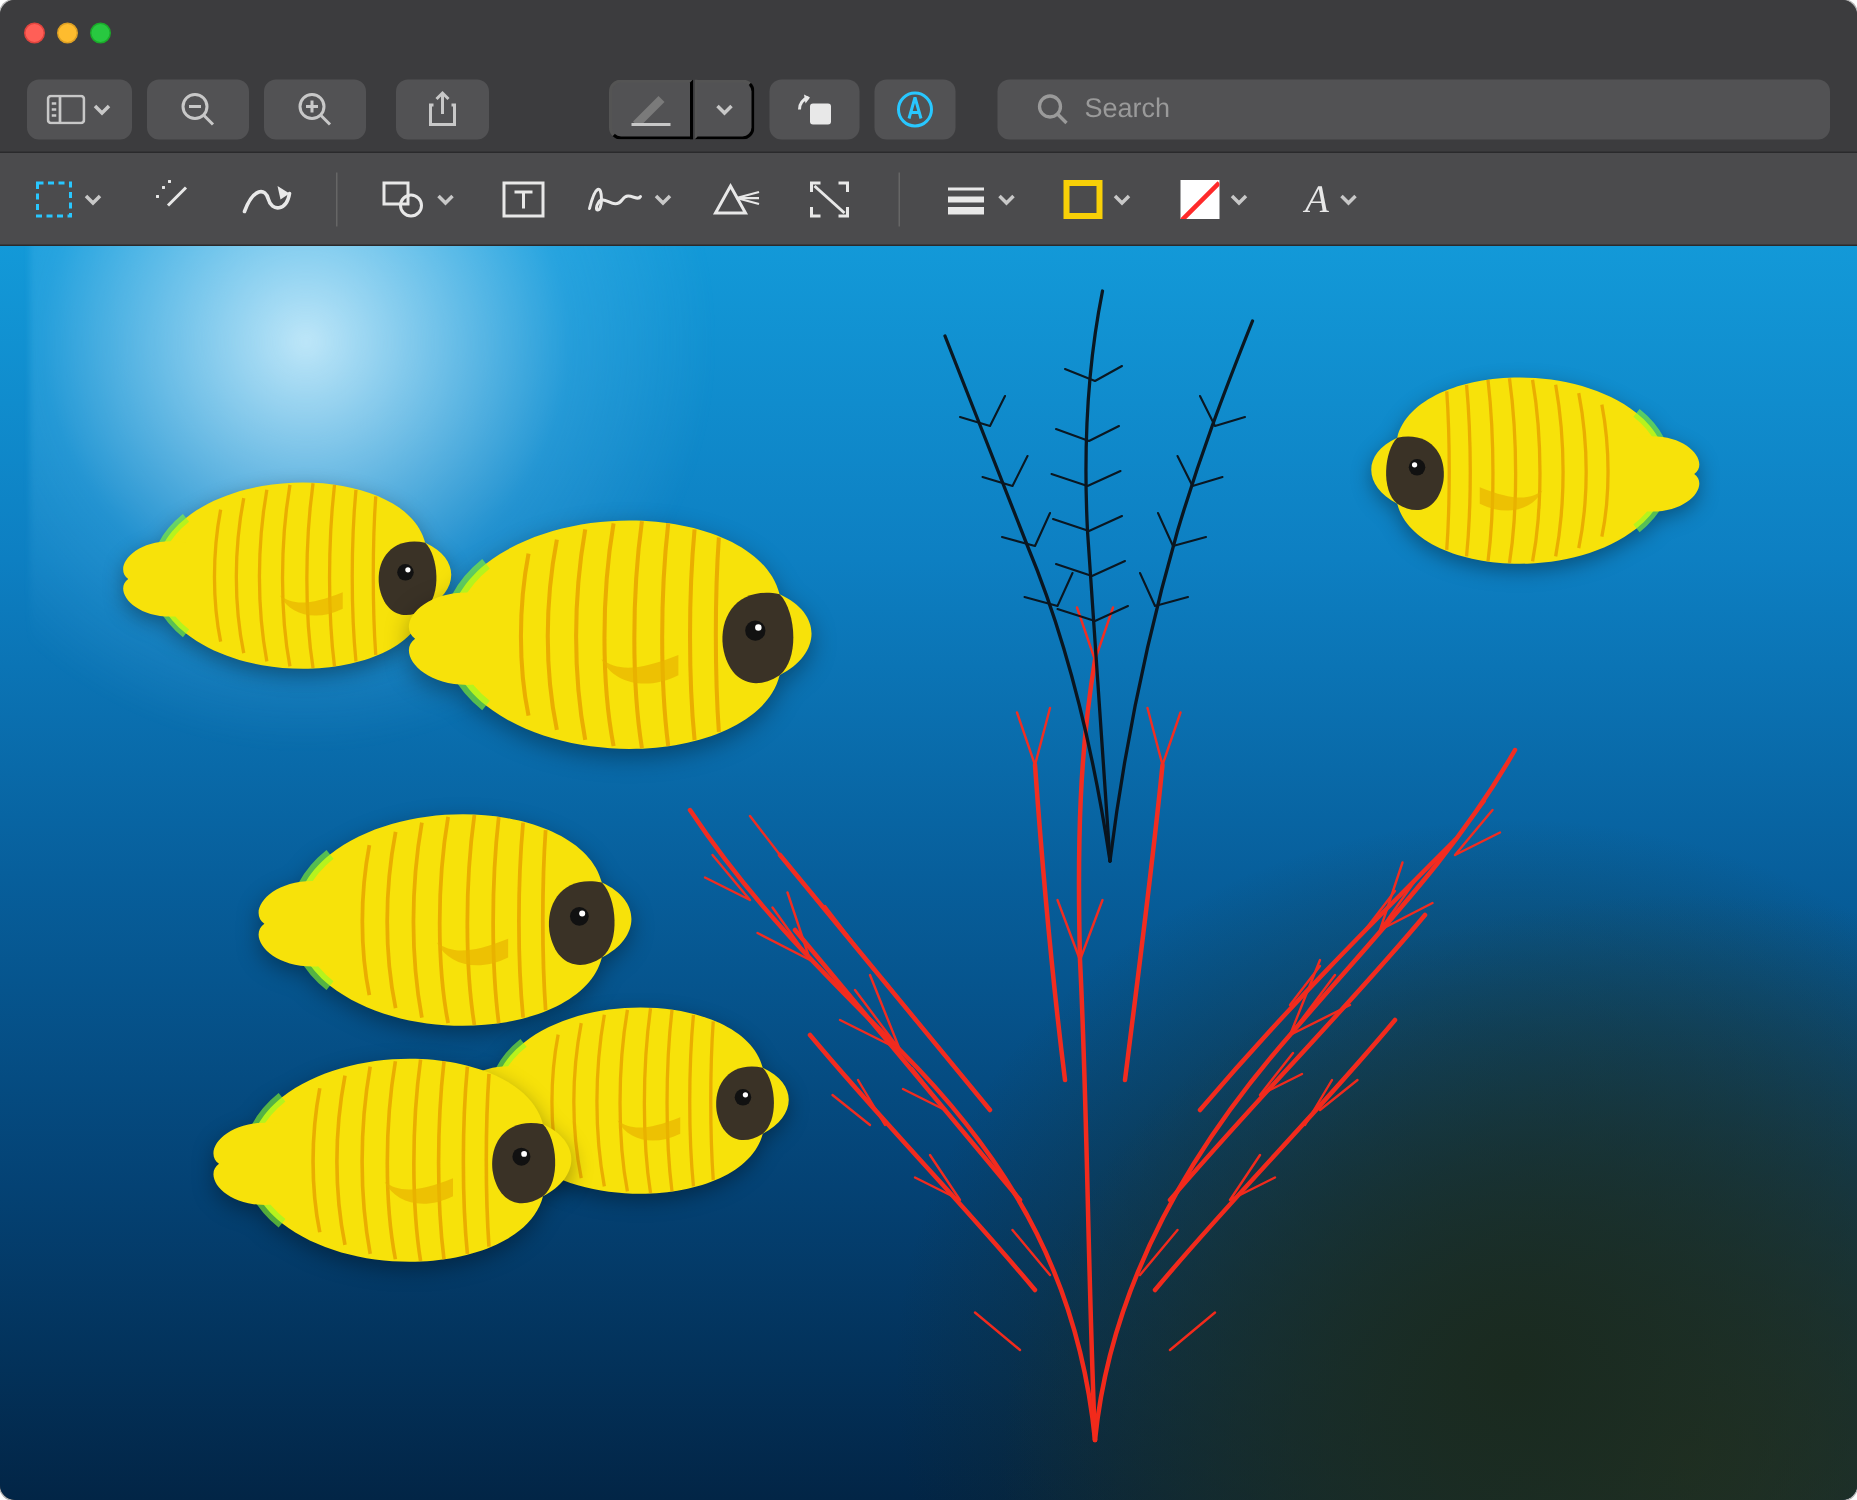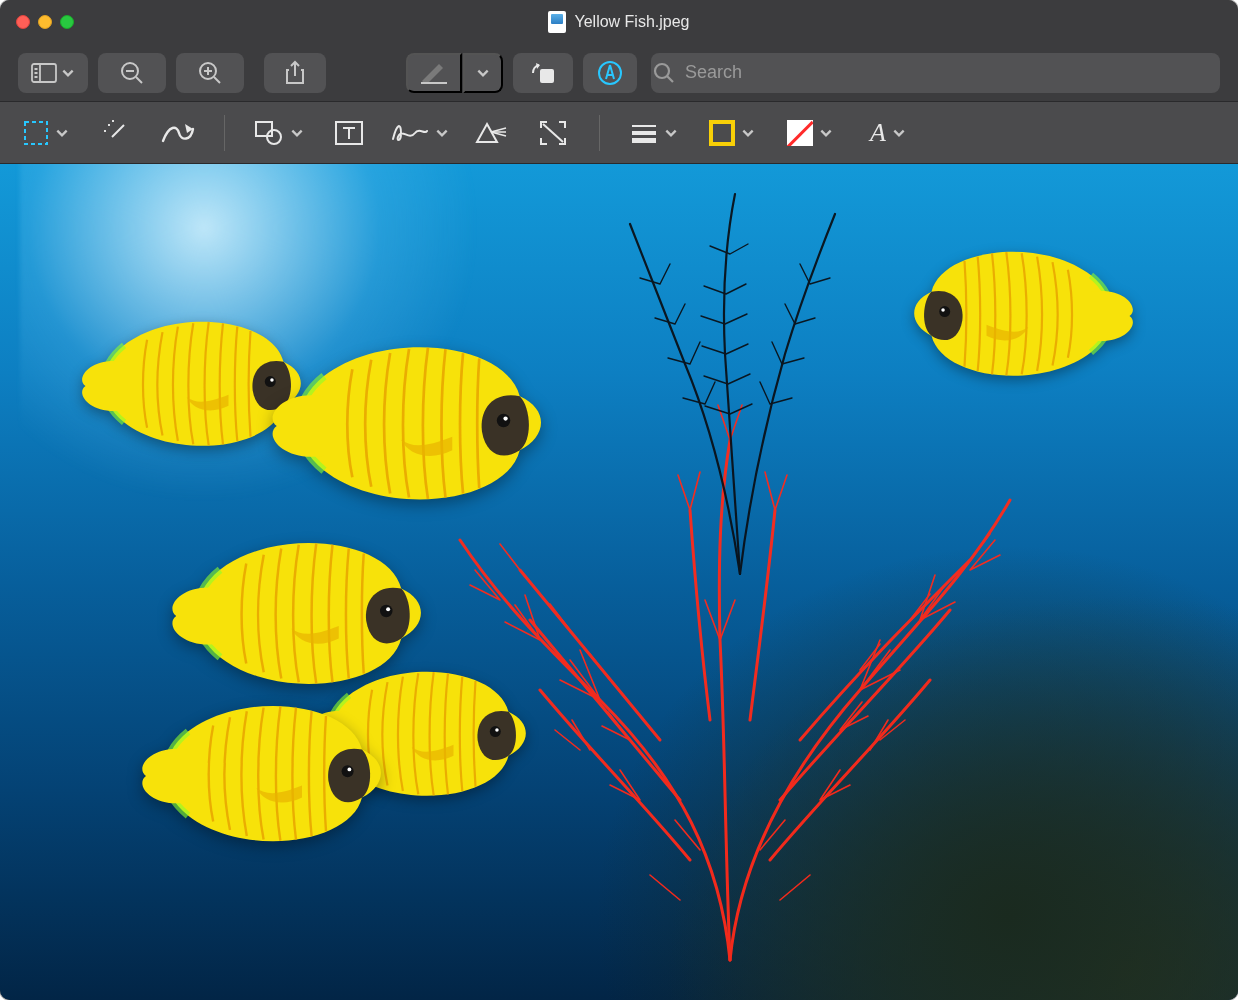--- a/index.html
+++ b/index.html
@@ -65,21 +65,21 @@
     .btn-zoom { width:68px; }
     .btn-share { width:62px; }
     .gap { width: 60px; }
     .btn-markup-split { display:flex; height:40px; }
     .btn-markup-split .left { width:56px; border-radius:8px 0 0 8px; background:#525254; display:flex; align-items:center; justify-content:center;}
     .btn-markup-split .right { width:40px; border-radius:0 8px 8px 0; background:#525254; margin-left:1px; display:flex; align-items:center; justify-content:center;}
     .btn-rotate { width:60px; }
     .btn-highlight { width:54px; }
     .search {
       flex:1; height:40px; background:#525254; border-radius:8px;
-      display:flex; align-items:center; padding:0 2px; gap:10px; margin-left:4px;
+      display:flex; align-items:center; padding:0 26px; gap:10px; margin-left:18px;
     }
     .search input {
       flex:1; background:transparent; border:none; outline:none;
       color:#d8d8d8; font-size:18px;
     }
     .search input::placeholder { color:#9a9a9a; }
     
     .markup-bar {
       height: 62px; background:#4b4b4d;
       display:flex; align-items:center; padding:0 18px; gap:22px;
@@ -124,24 +124,20 @@
 </head>
 <body>
 
 <div class="window">
 
   <div class="titlebar">
     <div class="traffic">
       <div class="dot red"></div>
       <div class="dot yellow"></div>
       <div class="dot green"></div>
-    </div>
-    <div class="title-center">
-      <span class="file-icon"></span>
-      <span>Yellow Fish.jpeg</span>
     </div>
   </div>
 
   <div class="toolbar">
     <button class="btn btn-sidebar">
       <svg width="26" height="20" viewBox="0 0 26 20" fill="none" stroke="#c8c8c8" stroke-width="1.8">
         <rect x="1" y="1" width="24" height="18" rx="2"></rect>
           <line x1="9" y1="1" x2="9" y2="19"></line>
         <line x1="3.5" y1="6" x2="6.5" y2="6"></line>
           <line x1="3.5" y1="10" x2="6.5" y2="10"></line>

